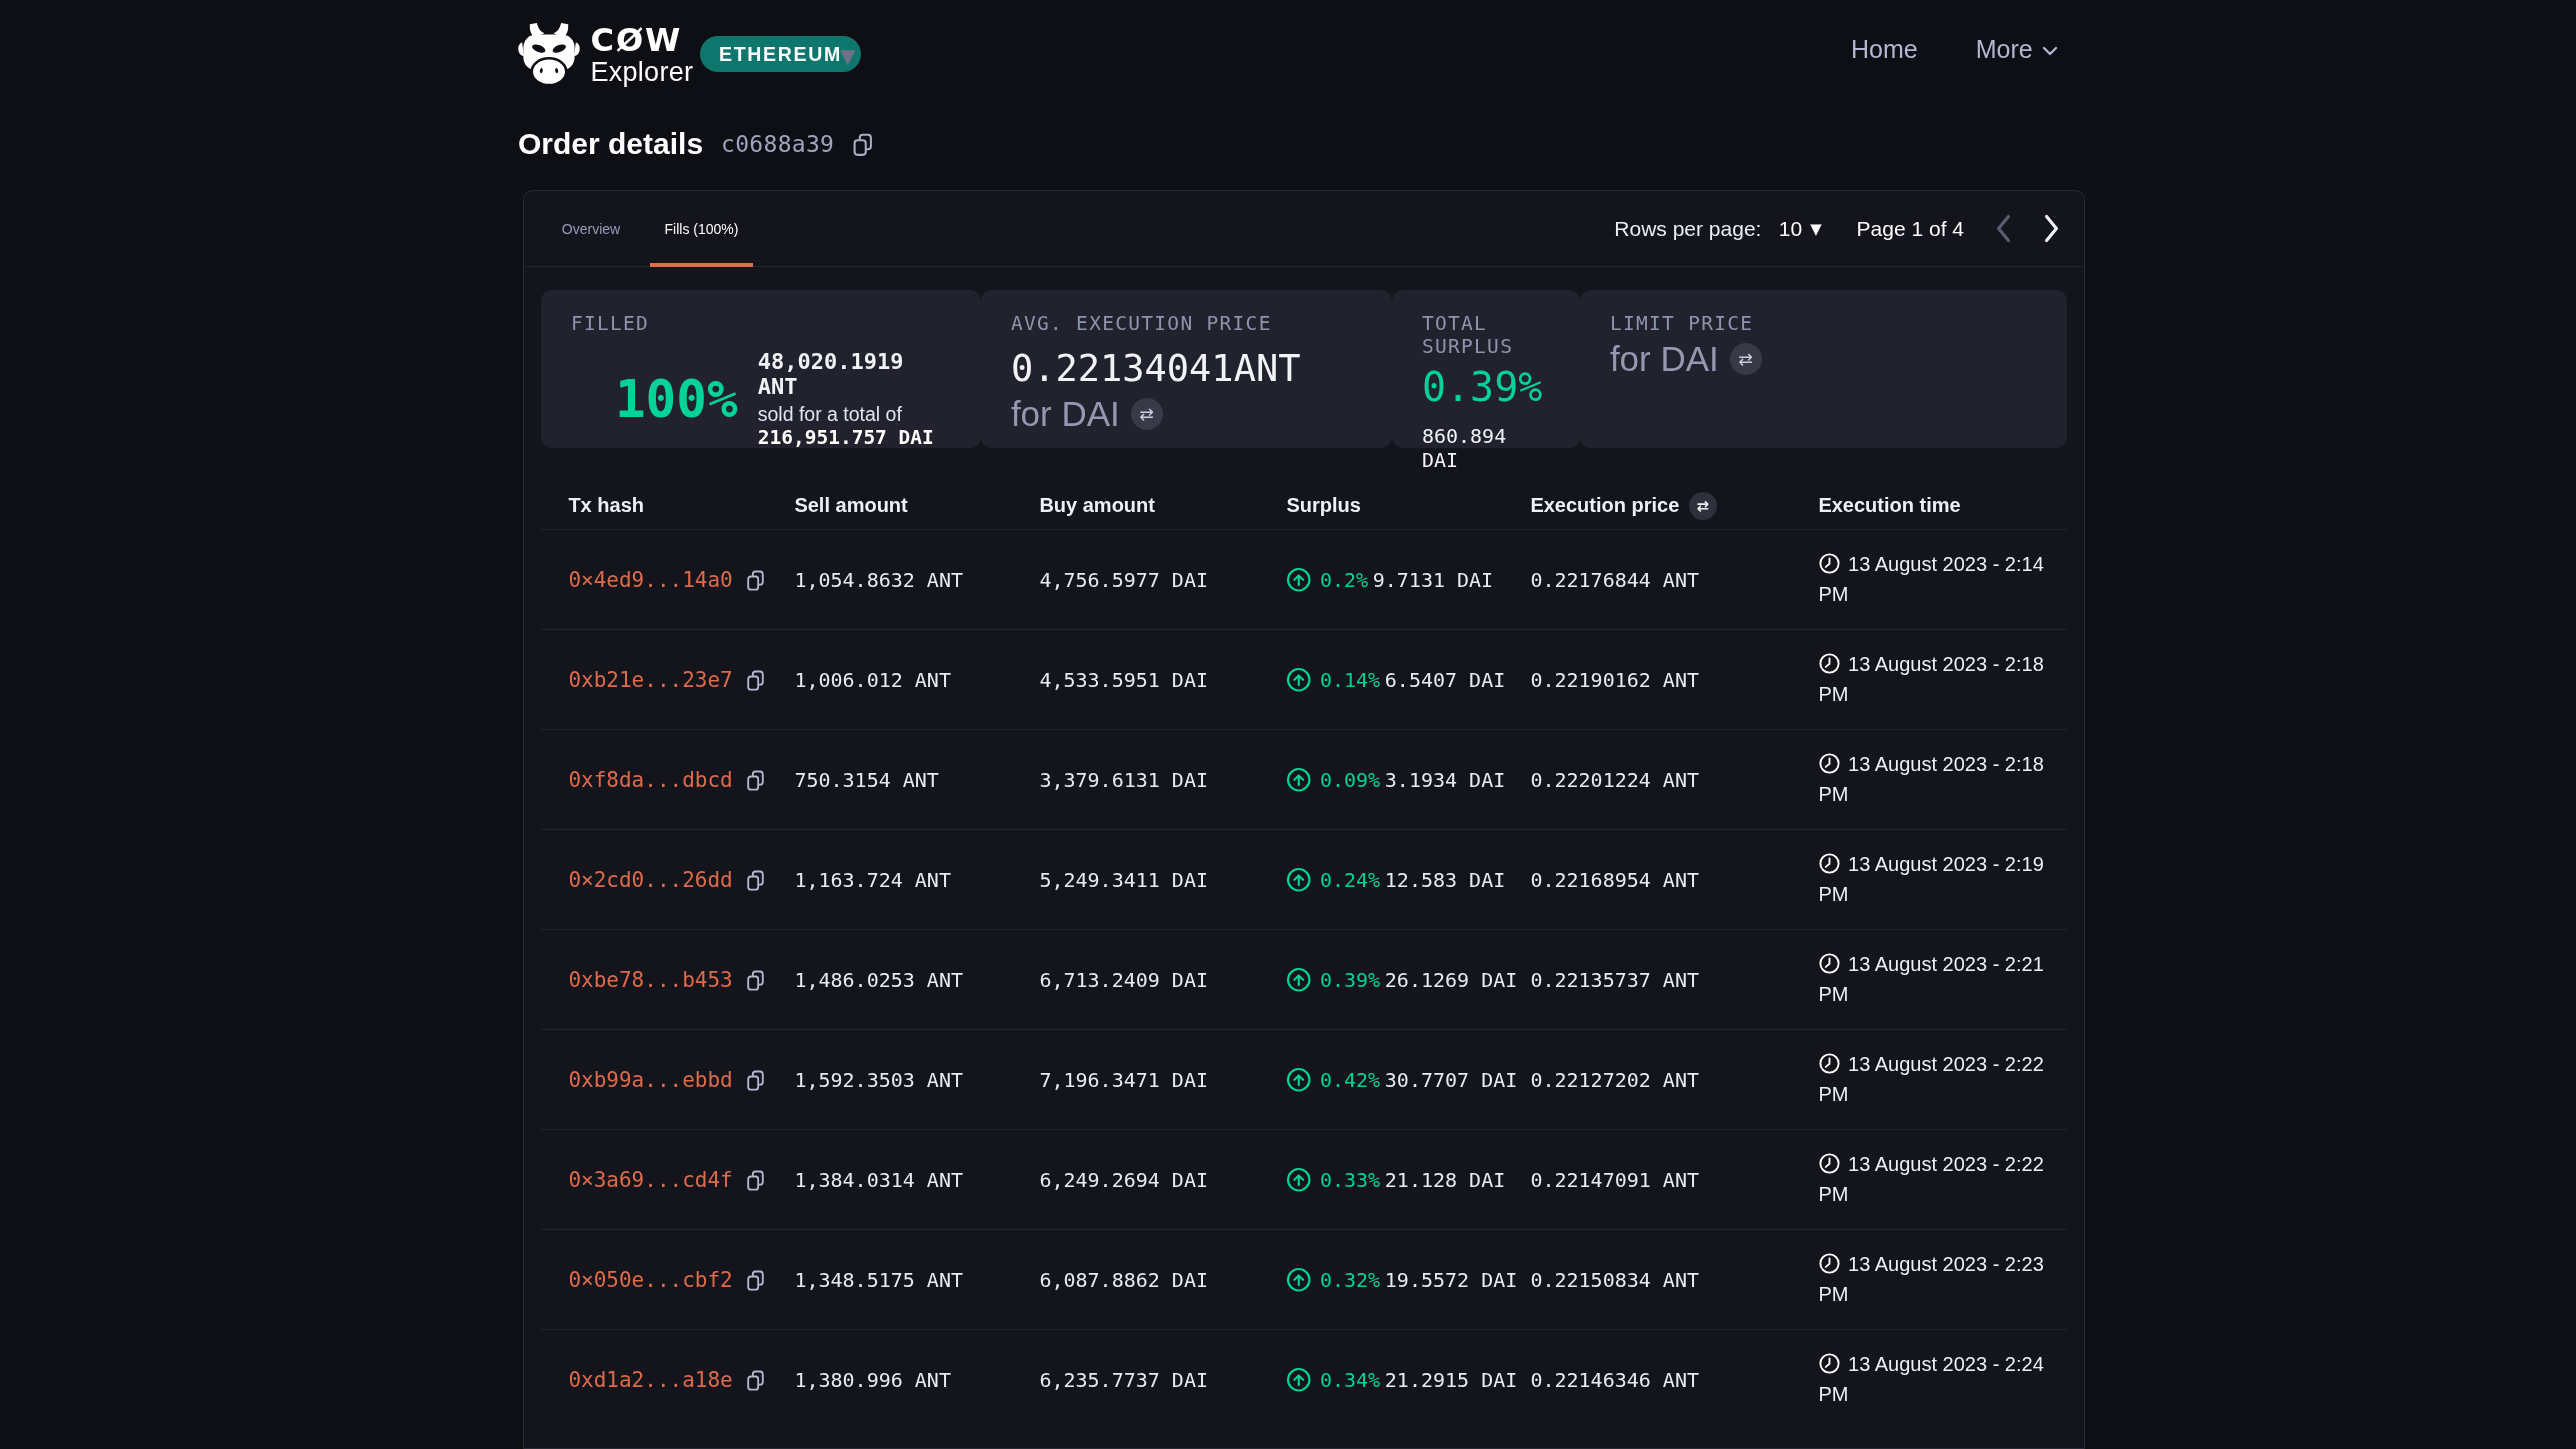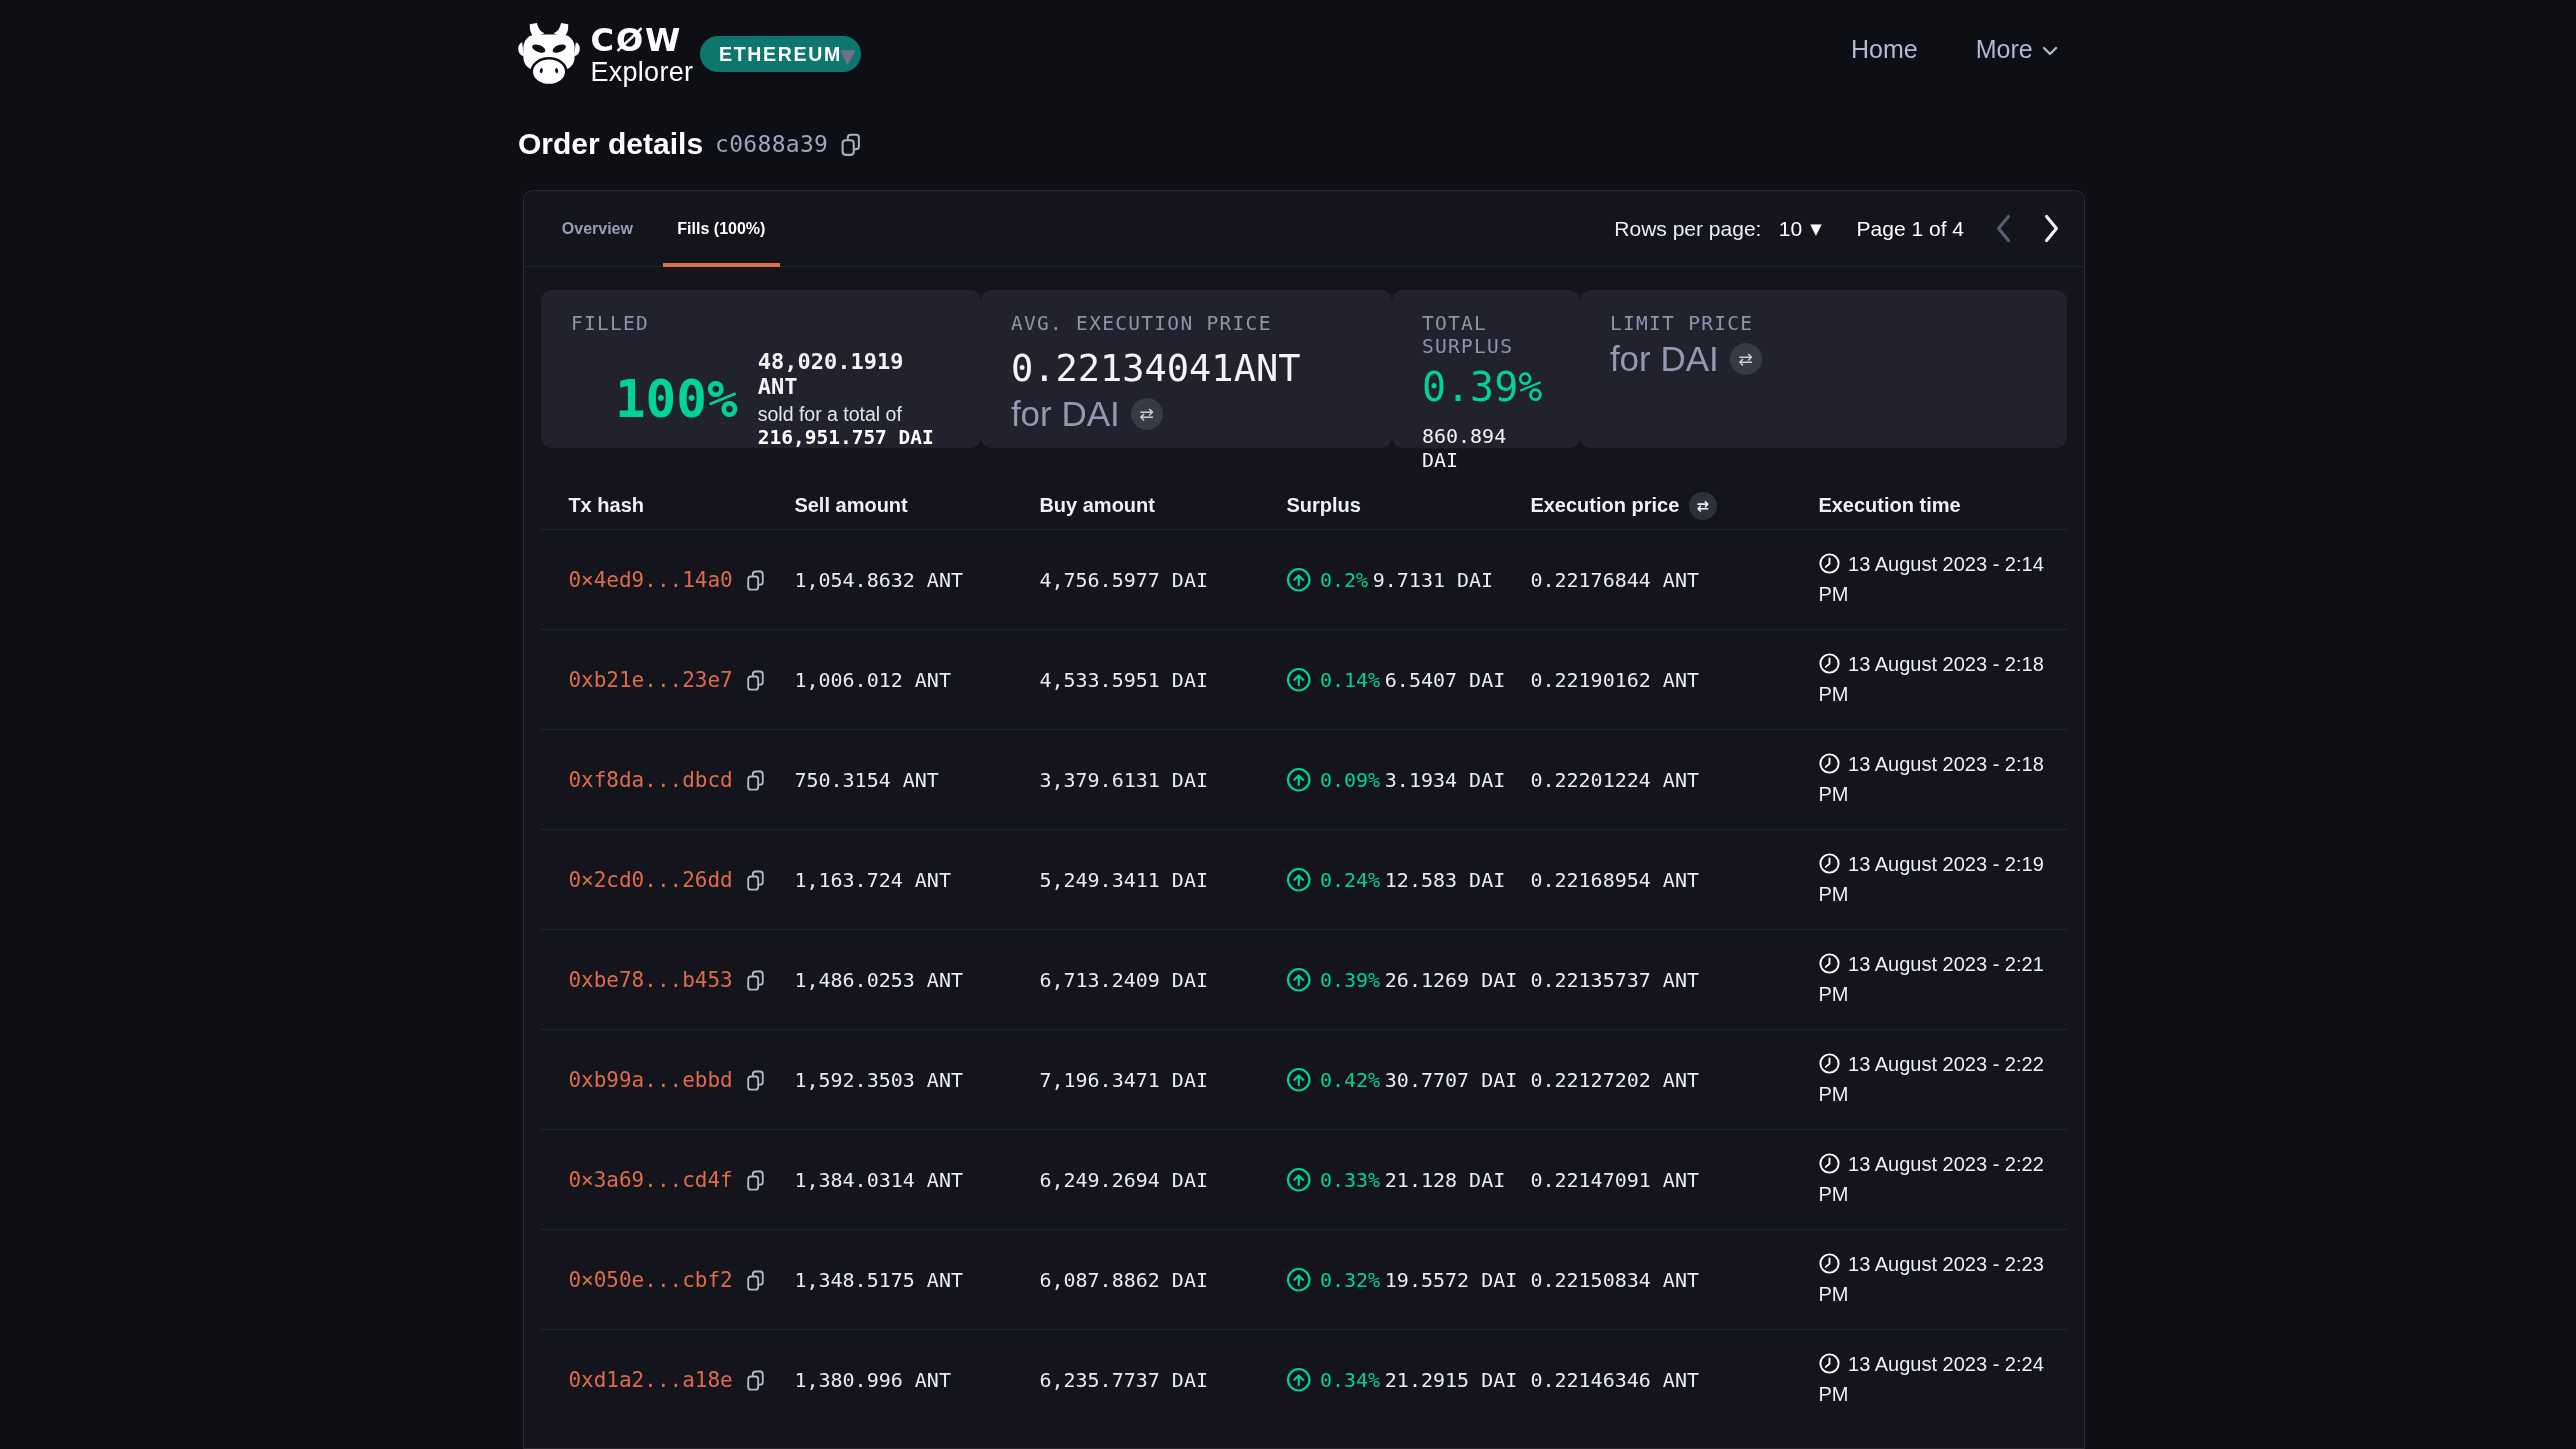--- a/index.html
+++ b/index.html
@@ -24,32 +24,32 @@
     border-radius:18px; display:flex; align-items:center; padding:0 19px; cursor:pointer; }
   .network-badge span { font-size:19.5px; font-weight:700; letter-spacing:1.7px; color:#ffffff; }
   .badge-caret { position:absolute; left:840px; top:44px; color:#6d7288; font-size:20px; cursor:pointer;
     font-family:"DejaVu Sans", sans-serif; }
 
   .nav { position:absolute; left:1851px; top:35px; display:flex; align-items:center; gap:58px; }
   .nav-link { font-size:25px; font-weight:500; color:#b3b7d1; cursor:pointer; display:flex; align-items:center; gap:9.4px; }
   .nav-link svg { margin-top:4px; }
 
   
-  .title-row { position:absolute; left:518px; top:127px; display:flex; align-items:center; gap:12px; }
+  .title-row { position:absolute; left:518px; top:127px; display:flex; align-items:center; gap:18px; }
   .page-title { font-size:30px; font-weight:700; color:#ffffff; }
   .order-id { font-size:23px; color:#a0a3bd; letter-spacing:0.3px; }
   .copy-btn { color:#abaec5; cursor:pointer; display:inline-flex; margin-top:2.7px; }
 
   
   .panel { position:absolute; left:523px; top:190px; width:1562px; height:1259px;
     background:#13141c; border:1px solid #282935; border-radius:9.4px 9.4px 0 0; }
 
   
   .tab-bar { height:76px; border-bottom:1px solid #222330; display:flex; align-items:stretch; padding:0 23px; }
-  .tab { display:flex; align-items:center; padding:0 14.8px; font-size:16px; font-weight:700;
+  .tab { display:flex; align-items:center; padding:0 14.8px; font-size:14px; font-weight:400;
     color:#989cb8; cursor:pointer; position:relative; margin-right:14.8px; }
   .tab.active { color:#ffffff; }
   .tab.active .tab-underline { position:absolute; left:0; right:0; bottom:-0.7px; height:4px; background:#de6f4c; }
   .tab-spacer { flex:1; }
   .pager { display:flex; align-items:center; gap:0; }
   .rpp-label { font-size:21px; color:#eceef4; }
   .rpp-select { display:flex; align-items:center; gap:8px; margin-left:17.4px; cursor:pointer; }
   .rpp-value { font-size:21px; color:#ffffff; }
   .rpp-caret { color:#ffffff; font-size:14.8px; font-family:"DejaVu Sans", sans-serif; }
   .page-indicator { font-size:21px; color:#ffffff; margin-left:35px; }

